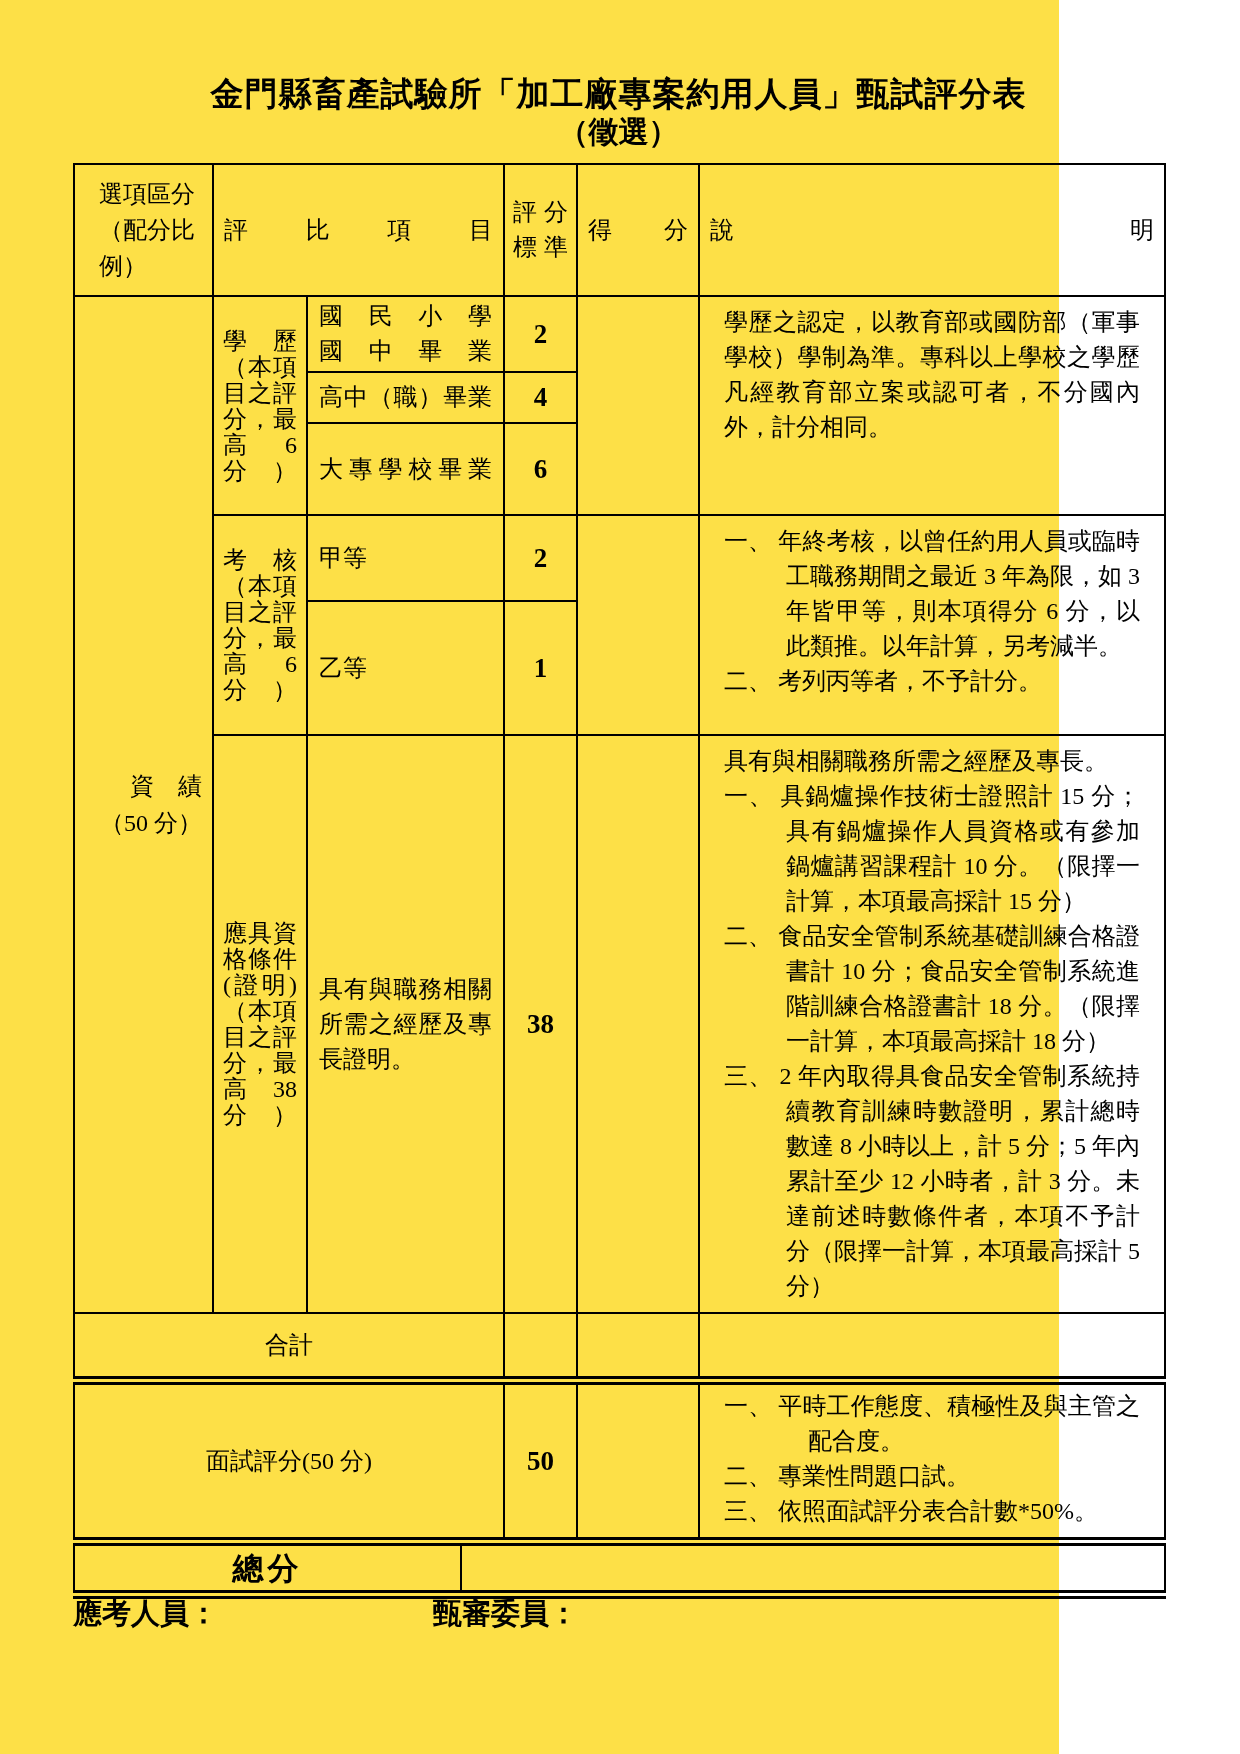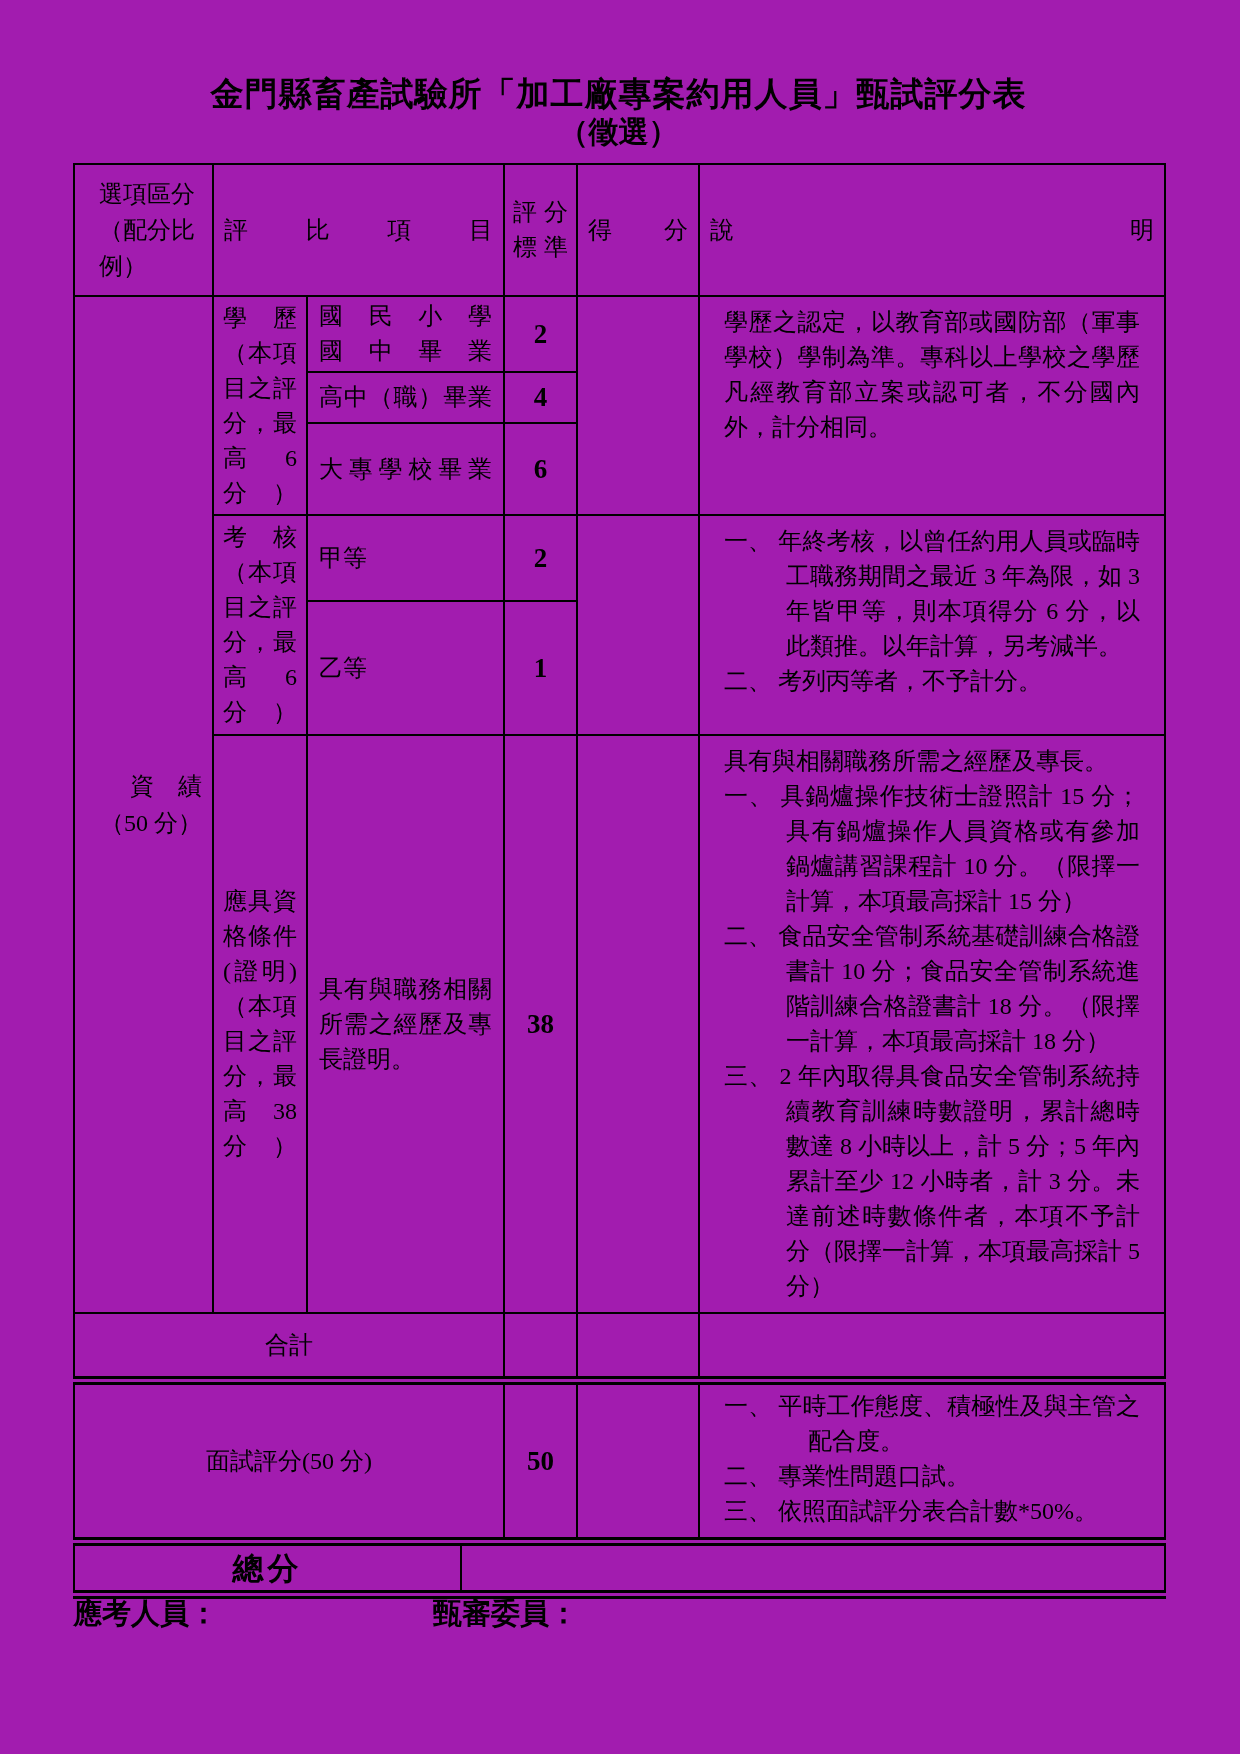--- a/index.html
+++ b/index.html
@@ -1,20 +1,20 @@
 <!DOCTYPE html>
 <html><head>
 <meta charset="utf-8">
 <style>
   html, body { margin: 0; padding: 0; background: #ffffff; }
   .page {
     position: relative;
-    width: 1240px;
+    width: 1059px;
     height: 1754px;
-    background: #a21caf;
+    background: #fde047;
     color: #000;
     font-family: "Liberation Serif", "DejaVu Serif", serif;
   }
   .title-block {
     position: absolute;
     top: 74px;
     left: 73px;
     width: 1091px;
     text-align: center;
   }
@@ -40,21 +40,21 @@
   .rk2 td { height: 128px; }
   .ry1 td { height: 554px; }
   .rsub td { height: 58px; }
   .rint td { height: 140px; }
   .rtot td { height: 40px; }
 
   .spread   { text-align: justify; text-align-last: justify; }
   .prelines { white-space: pre-line; }
   .c-cat    { padding: 4px 10px 4px 24px; line-height: 36px; }
   .cat      { text-align: right; line-height: 37px; margin-left: 29px; }
-  .glabel   { padding: 2px 9px; line-height: 35px; }
+  .glabel   { padding: 2px 9px; line-height: 26px; }
   .crit     { padding: 2px 11px; }
   .std {
     text-align: center; text-align-last: center;
     font-weight: bold; font-size: 27px;
   }
   .note { vertical-align: top; padding: 8px 24px; text-align: justify; }
   .note .para { margin: 0; }
   .hang     { padding-left: 62px; text-indent: -62px; }
   .hangwide { padding-left: 84px; text-indent: -84px; }
   .center   { text-align: center; text-align-last: center; }

